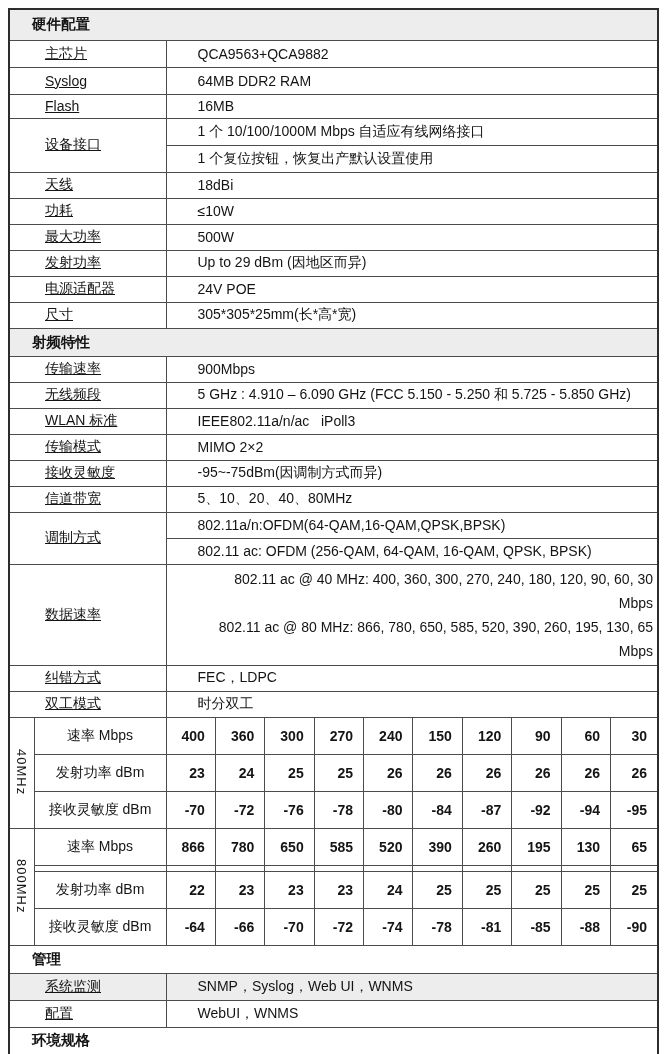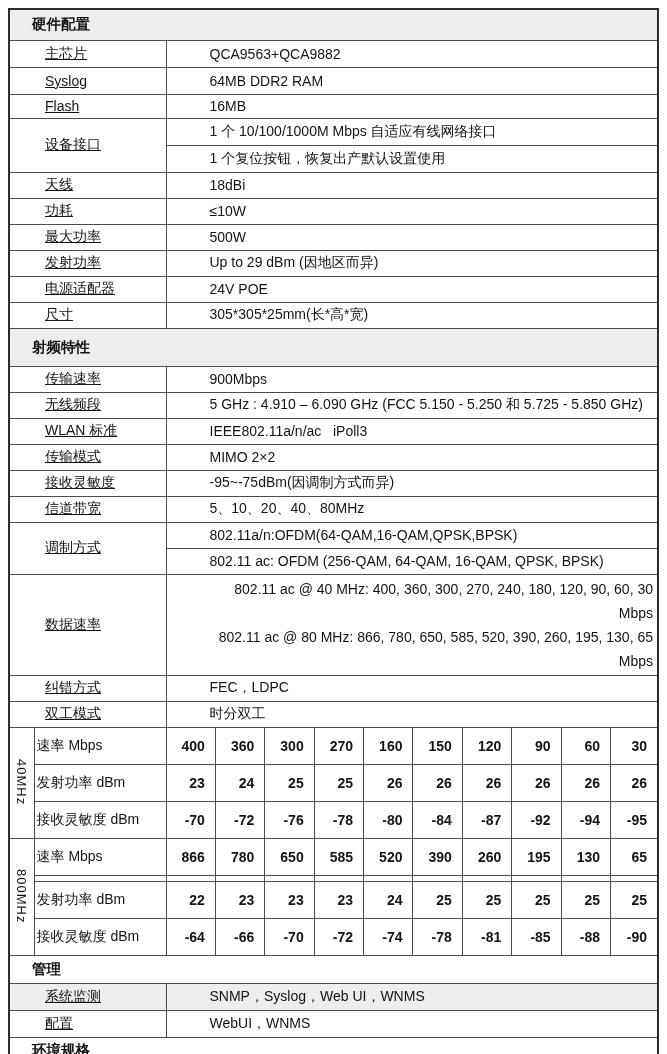--- a/index.html
+++ b/index.html
@@ -5,29 +5,29 @@
   html,body{margin:0;padding:0;width:667px;height:1054px;background:#ffffff;overflow:hidden;}
   body{font-family:"Liberation Sans","DejaVu Sans",sans-serif;color:#141414;-webkit-font-smoothing:antialiased;}
   .wrap{padding:8px 0 0 8px;}
   table.spec{border-collapse:collapse;table-layout:fixed;width:651px;
     border:2px solid #2d2d2d;border-bottom:4px solid #1c1c1c;}
   td{border:1px solid #4c4c4c;font-size:14px;overflow:hidden;white-space:nowrap;vertical-align:middle;}
   tr.sec td{font-weight:bold;padding-left:22px;font-size:14.5px;background:#ffffff;margin-left:39px;}
   tr.sec.shade td{background:#ededed;}
   tr.rowshade td{background:#ededed;}
   td.lbl{padding-left:35px;text-decoration:underline;}
-  td.val{padding-left:43px;}
-  td.glbl{text-align:left;padding:0 2px;margin-top:40px;}
+  td.val{padding-left:31px;}
+  td.glbl{text-align:center;padding:0 2px;margin-top:40px;}
   td.num{text-align:right;padding:10px;font-weight:bold;}
   td.vert{writing-mode:vertical-rl;text-orientation:mixed;text-align:center;font-size:13px;padding:0;letter-spacing:1px;}
   td.drval{white-space:normal;padding:2px 4px 2px 6px;line-height:24px;}
   .drline{white-space:nowrap;text-align:right;}
   .drline.ind{padding-left:22px;}
   td.thincell{font-size:0;line-height:0;padding:0;}
-  .h24{height:24px}.h25{height:25px}.h26{height:26px}.h27{height:27px}.h28{height:28px}.h31{height:31px}.h32{height:38px}.h6{height:6px}.h97{height:97px}
+  .h24{height:24px}.h25{height:25px}.h26{height:26px}.h27{height:27px}.h28{height:28px}.h31{height:31px}.h32{height:28px}.h6{height:6px}.h97{height:97px}
 </style>
 </head>
 <body>
 
 <div class="wrap">
 <table class="spec">
   <colgroup>
     <col style="width:25px">
         <col style="width:132px">
     <col style="width:49.4px">
@@ -142,21 +142,21 @@
     <td class="val" colspan="10">时分双工</td>
   </tr>
 
   <tr class="h25">
     <td class="vert" rowspan="3">40MHz</td>
     <td class="glbl">速率 Mbps</td>
     <td class="num">400</td>
     <td class="num">360</td>
     <td class="num">300</td>
     <td class="num">270</td>
-    <td class="num">160</td>
+    <td class="num">240</td>
     <td class="num">150</td>
     <td class="num">120</td>
     <td class="num">90</td>
     <td class="num">60</td>
     <td class="num">30</td>
   </tr>
   <tr class="h25">
     <td class="glbl">发射功率  dBm</td>
     <td class="num">23</td>
     <td class="num">24</td>

